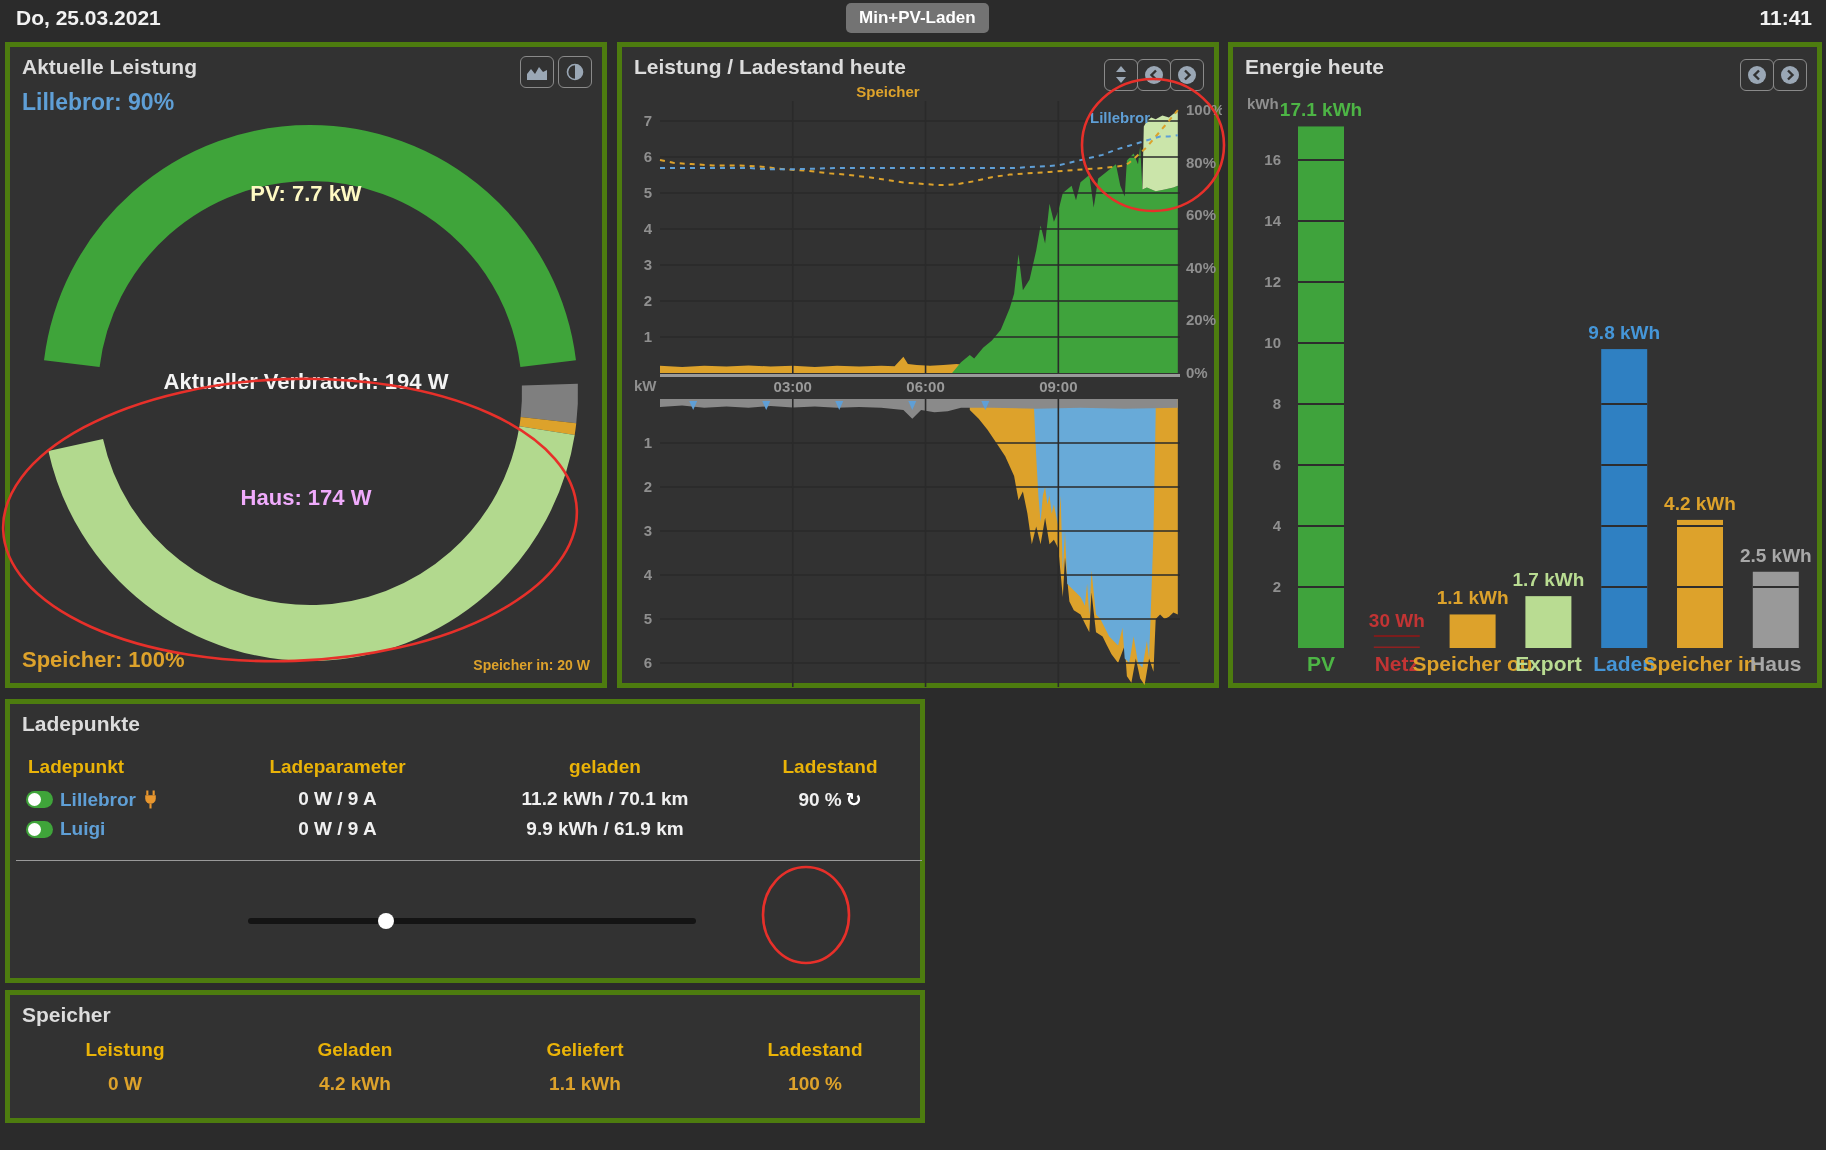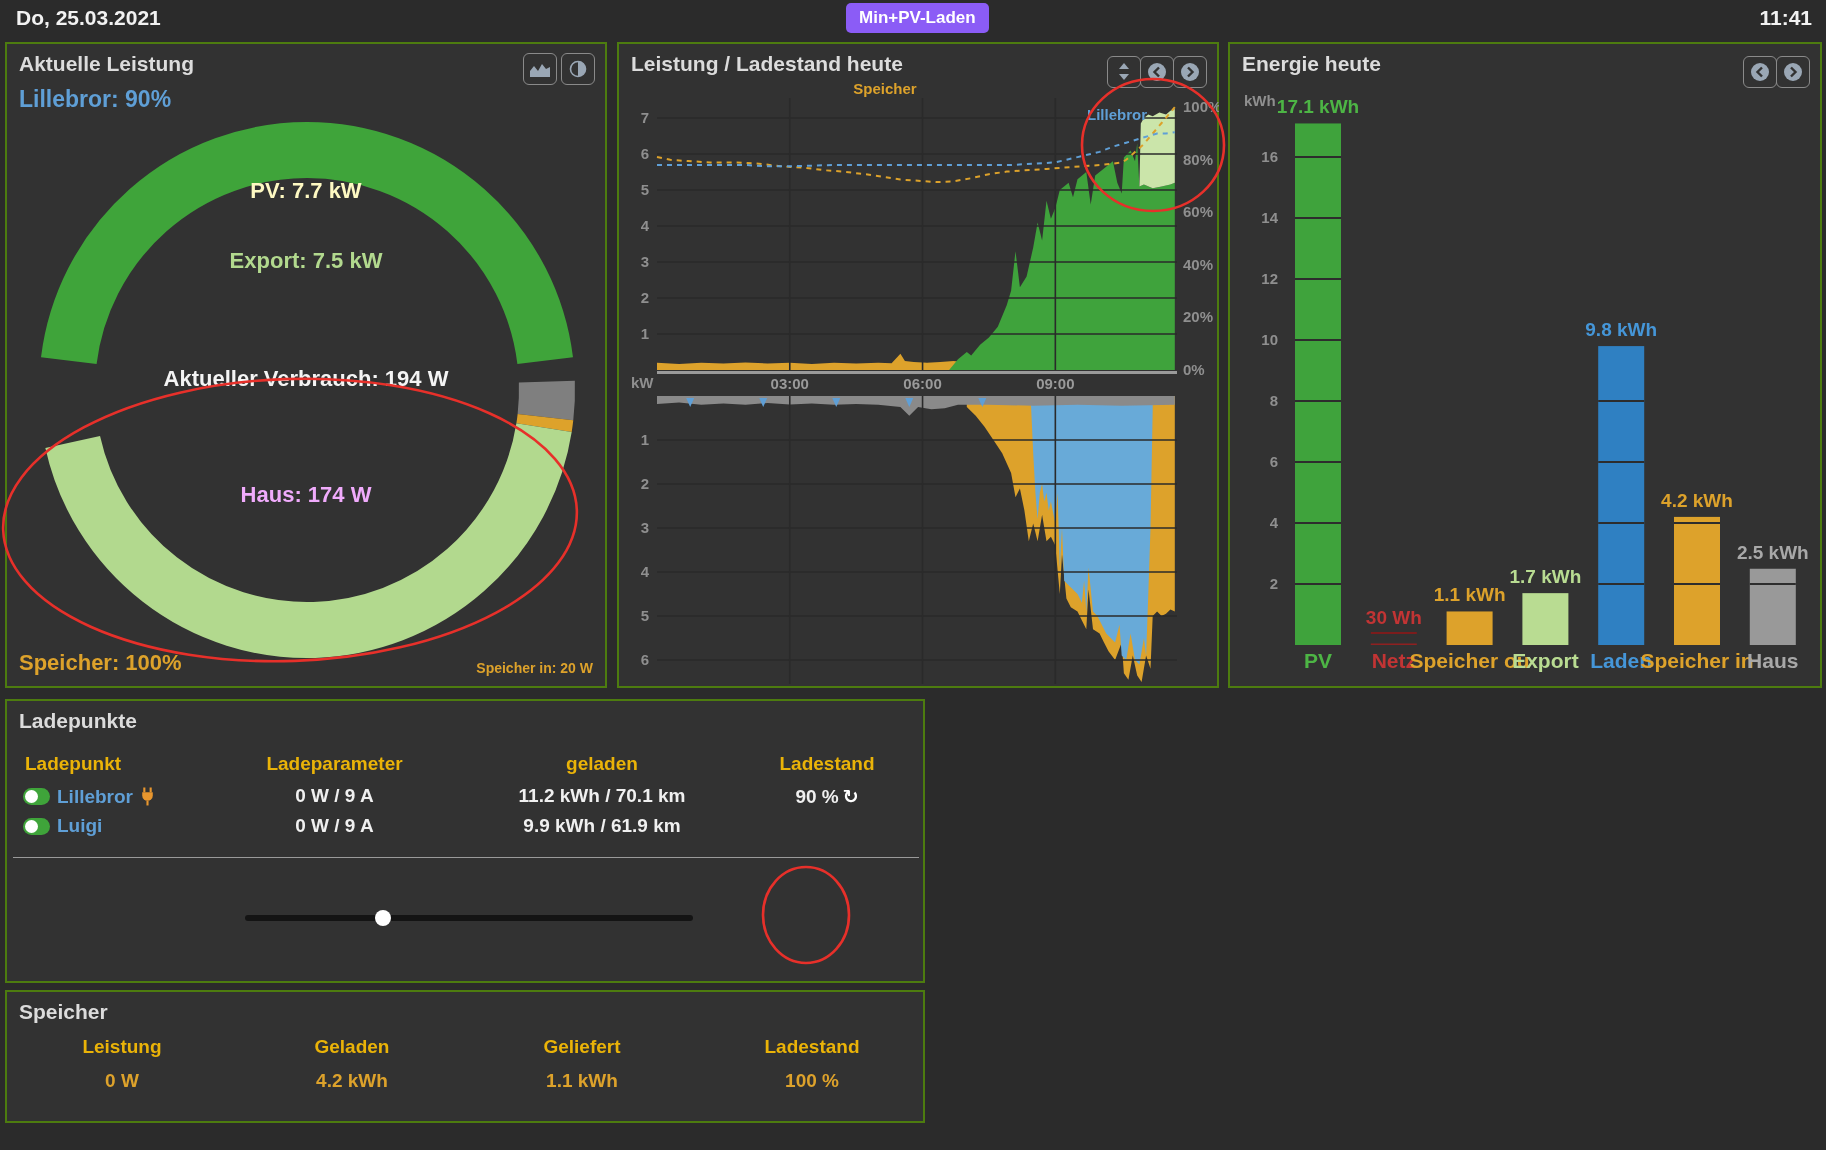--- a/index.html
+++ b/index.html
@@ -1,24 +1,24 @@
 <!DOCTYPE html>
 <html><head>
 <meta charset="utf-8">
 <style>
   html,body{margin:0;padding:0;background:#2b2b2b;width:1826px;height:1150px;
     font-family:"Liberation Sans","DejaVu Sans",sans-serif;overflow:hidden;position:relative;}
-  .panel{position:absolute;background:#323232;border:2px solid #4d7c0f;box-sizing:border-box;}
+  .panel{position:absolute;background:#323232;border:5px solid #4d7c0f;box-sizing:border-box;}
   .panel-title{position:absolute;left:12px;top:8px;font-size:21px;font-weight:700;color:#dcdcdc;}
   .iconbtn{position:absolute;width:32px;height:30px;border:1px solid #8a8a8a;border-radius:6px;
     display:flex;align-items:center;justify-content:center;background:transparent;}
   .topbar{position:absolute;left:0;top:0;width:100%;height:36px;}
   .date{position:absolute;left:16px;top:6px;font-size:21px;font-weight:700;color:#f2f2f2;}
   .clock{position:absolute;right:14px;top:6px;font-size:21px;font-weight:700;color:#f2f2f2;text-align:center;}
-  .modebtn{position:absolute;left:846px;top:3px;background:#8b5cf6;color:#fff;font-size:17px;
+  .modebtn{position:absolute;left:846px;top:3px;background:#737373;color:#fff;font-size:17px;
     font-weight:700;padding:5px 13px;border-radius:5px;border:none;}
   
   .gtxt{position:absolute;width:100%;text-align:center;font-weight:700;font-size:22px;}
   .soc-label{position:absolute;left:12px;top:42px;font-size:23px;font-weight:700;color:#5f9fd6;}
   .batt-l{position:absolute;left:12px;bottom:10px;font-size:22px;font-weight:700;color:#dda22b;}
   .batt-r{position:absolute;right:12px;bottom:10px;font-size:14px;font-weight:700;color:#dda22b;}
   
   .tbl-head{color:#eab308;font-size:19px;font-weight:700;text-align:center;}
   .tbl-val{color:#f0f0f0;font-size:19px;font-weight:700;text-align:center;}
   .cp-grid{position:absolute;left:0;width:920px;display:grid;grid-template-columns:195px 265px 270px 180px;}
@@ -59,21 +59,20 @@
 
   <svg width="600" height="644" viewBox="0 0 600 644" style="position:absolute;left:0;top:0;">
     <path d="M61.8 316.7 A240 240 0 0 1 538.2 316.7" fill="none" stroke="#3fa43a" stroke-width="56"></path>
     <path d="M539.85 337.63 A240 240 0 0 1 538.46 373.17" fill="none" stroke="#7f7f7f" stroke-width="56"></path>
     <path d="M538.46 373.17 A240 240 0 0 1 537.05 383.54" fill="none" stroke="#dda22b" stroke-width="56"></path>
     <path d="M537.05 383.54 A240 240 0 0 1 65.69 397.95" fill="none" stroke="#b2d98e" stroke-width="56"></path>
   </svg>
 
   <div class="soc-label">Lillebror: 90%</div>
   <div class="gtxt" style="top:134px;color:#fef9c3;">PV: 7.7 kW</div>
-  <div class="gtxt" style="top:204px;color:#b2d98e;">Export: 7.5 kW</div>
   <div class="gtxt" style="top:322px;color:#f4f4f4;">Aktueller Verbrauch: 194 W</div>
   <div class="gtxt" style="top:438px;color:#f0abfc;">Haus: 174 W</div>
   <div class="batt-l">Speicher: 100%</div>
   <div class="batt-r">Speicher in: 20 W</div>
 </div>
 
 <div class="panel" style="left:617px;top:42px;width:602px;height:646px;">
   <div class="panel-title">Leistung / Ladestand heute</div>
   <div class="iconbtn" style="right:76px;top:12px;">
     <svg width="16" height="18" viewBox="0 0 16 18">

